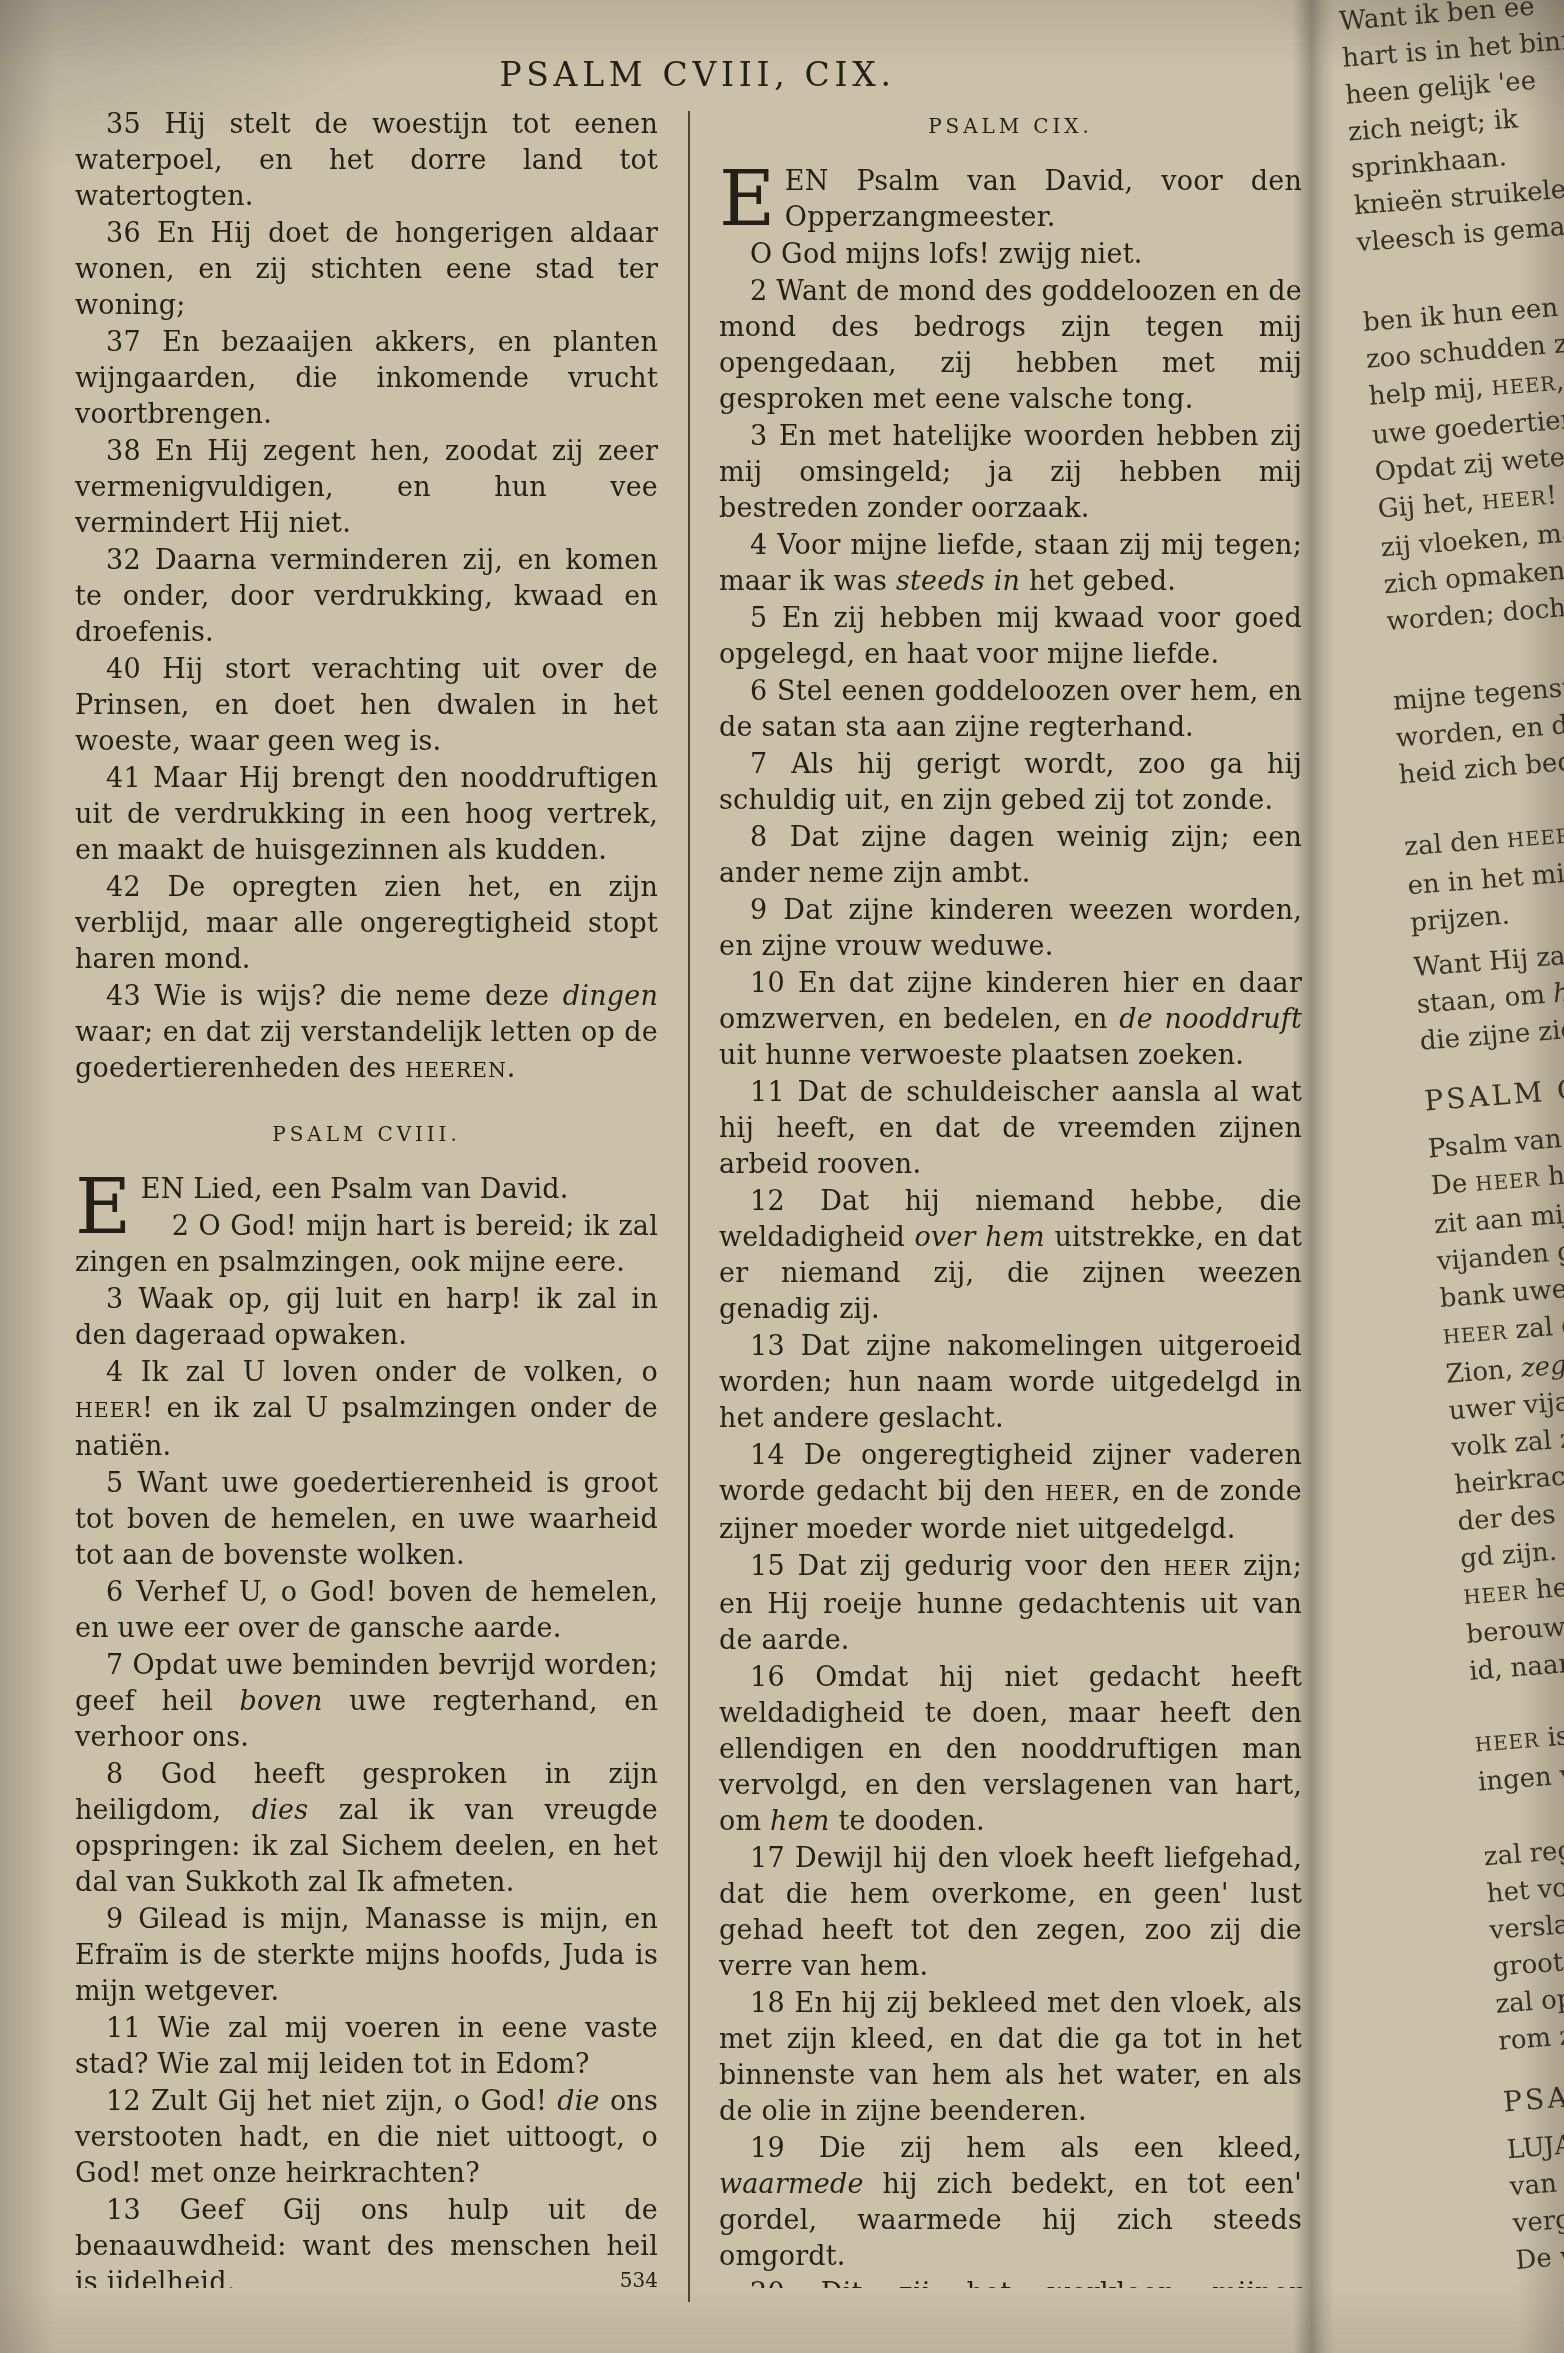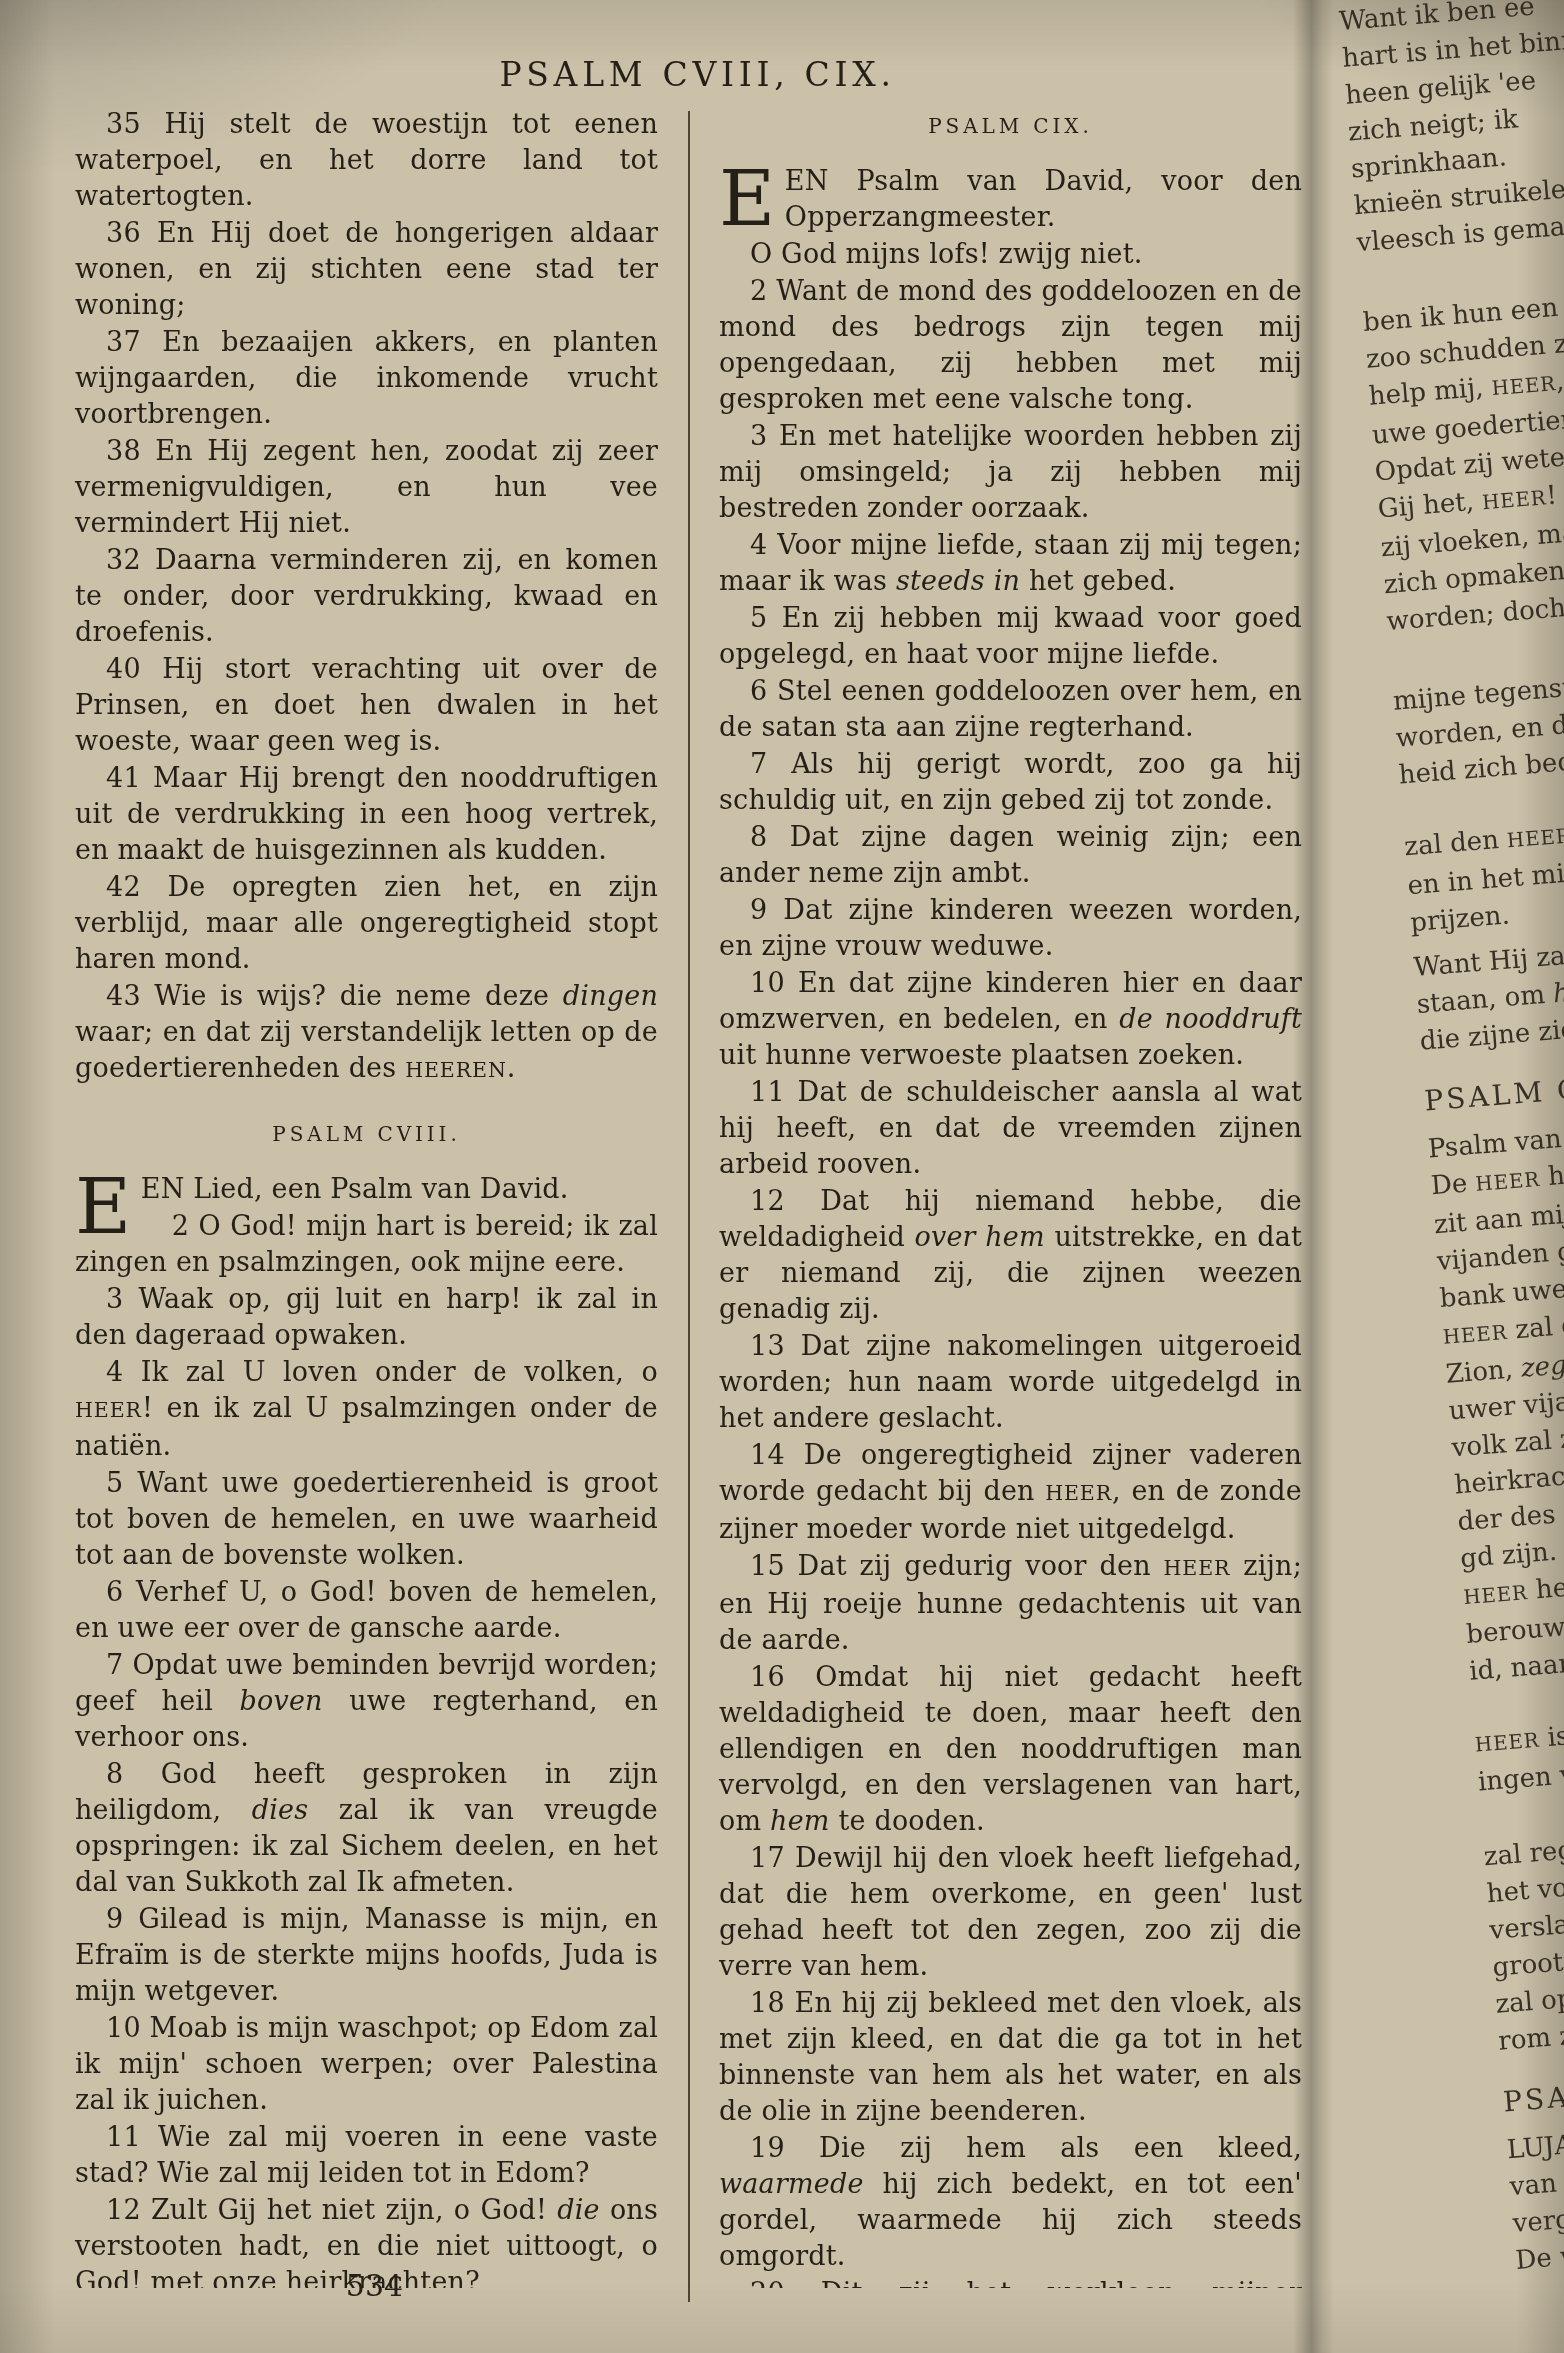--- a/index.html
+++ b/index.html
@@ -39,22 +39,22 @@
   .dropcap{
     float:left;font-size:77px;line-height:59px;
     padding:6.3px 9.4px 0 0;
   }
   .sc{font-size:.76em;letter-spacing:0.9px;}
   .column-divider{
     position:absolute;left:688px;top:111px;width:2.3px;height:2191px;
     background:rgba(44,37,27,.8);
   }
   .page-number{
-    position:absolute;top:2268px;left:82px;width:585px;
-    text-align:center;font-size:30px;
+    position:absolute;top:2268px;left:73px;width:585px;
+    text-align:right;font-size:20px;
   }
   .gutter-shadow{
     position:absolute;left:1293px;top:0;width:41px;height:2354px;
     background:linear-gradient(to right, rgba(0,0,0,0), rgba(0,0,0,.26) 45%, rgba(0,0,0,.10) 72%, rgba(0,0,0,0));
   }
   .adjacent-strip{
     position:absolute;left:1327px;top:0;width:238px;height:2354px;
   }
   .strip-inner{
     position:absolute;top:3.1px;left:11px;width:360px;
@@ -82,21 +82,20 @@
     <h2 class="psalm-heading">PSALM CVIII.</h2>
     <p class="verse" style="text-indent: 0px;"><span class="dropcap">E</span>EN Lied, een Psalm van David.</p>
     <p class="verse">2 O God! mijn hart is bereid; ik zal zingen en psalmzingen, ook mijne eere.</p>
     <p class="verse">3 Waak op, gij luit en harp! ik zal in den dageraad opwaken.</p>
     <p class="verse">4 Ik zal U loven onder de volken, o <span class="sc">HEER</span>! en ik zal U psalmzingen onder de natiën.</p>
     <p class="verse">5 Want uwe goedertierenheid is groot tot boven de hemelen, en uwe waarheid tot aan de bovenste wolken.</p>
     <p class="verse">6 Verhef U, o God! boven de hemelen, en uwe eer over de gansche aarde.</p>
     <p class="verse">7 Opdat uwe beminden bevrijd worden; geef heil <i>boven</i> uwe regterhand, en verhoor ons.</p>
     <p class="verse">8 God heeft gesproken in zijn heiligdom, <i>dies</i> zal ik van vreugde opspringen: ik zal Sichem deelen, en het dal van Sukkoth zal Ik afmeten.</p>
     <p class="verse">9 Gilead is mijn, Manasse is mijn, en Efraïm is de sterkte mijns hoofds, Juda is mijn wetgever.</p>
-    <p class="verse">10 Moab is mijn waschpot; op Edom zal ik mijn' schoen werpen; over Palestina zal ik juichen.</p>
     <p class="verse">11 Wie zal mij voeren in eene vaste stad?  Wie zal mij leiden tot in Edom?</p>
     <p class="verse">12 Zult Gij het niet zijn, o God! <i>die</i> ons verstooten hadt, en die niet uittoogt, o God! met onze heirkrachten?</p>
     <p class="verse">13 Geef Gij ons hulp uit de benaauwdheid: want des menschen heil is ijdelheid.</p>
   </div>
 
 <div class="column-divider"></div>
 
 <div class="column right">
     <h2 class="psalm-heading">PSALM CIX.</h2>
     <p class="verse" style="text-indent: 0px;"><span class="dropcap">E</span>EN Psalm van David, voor den Opperzangmeester.</p>

